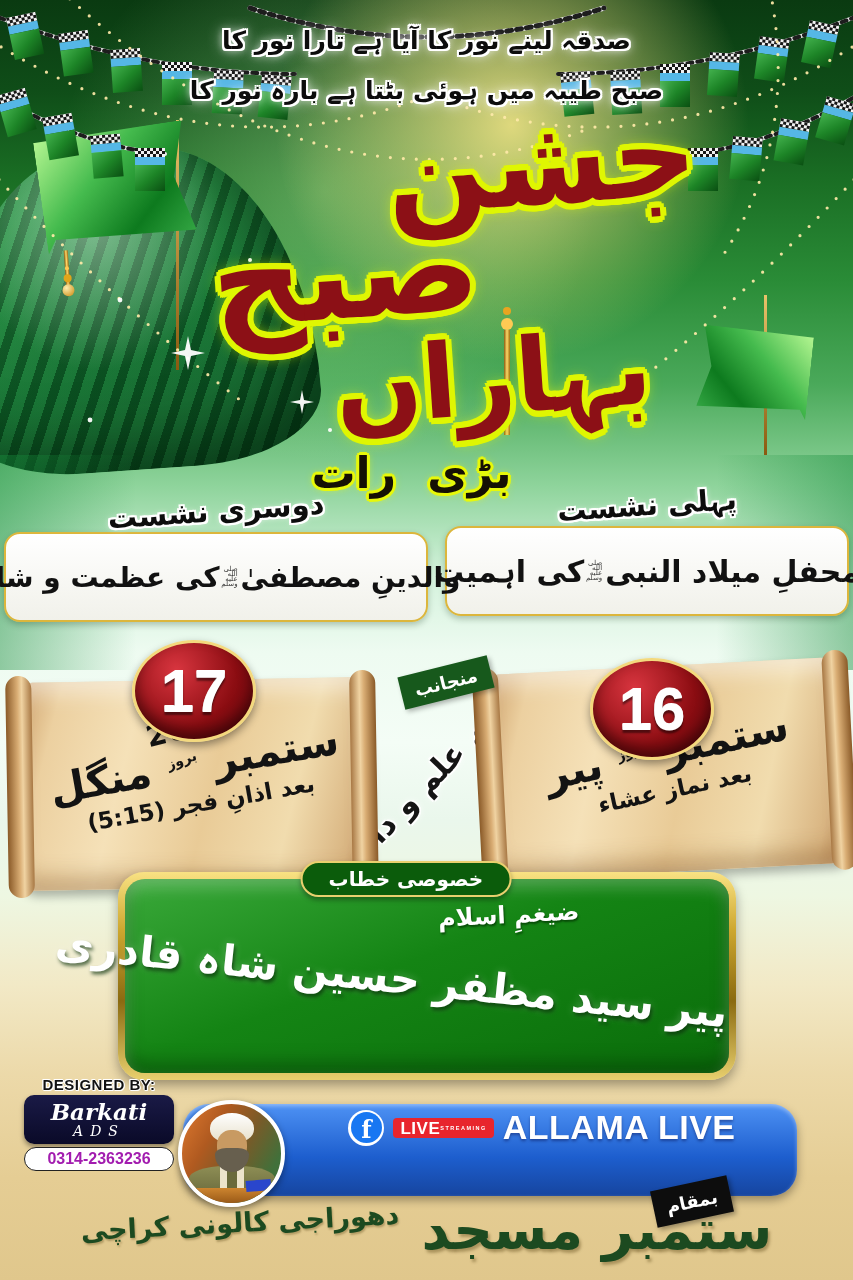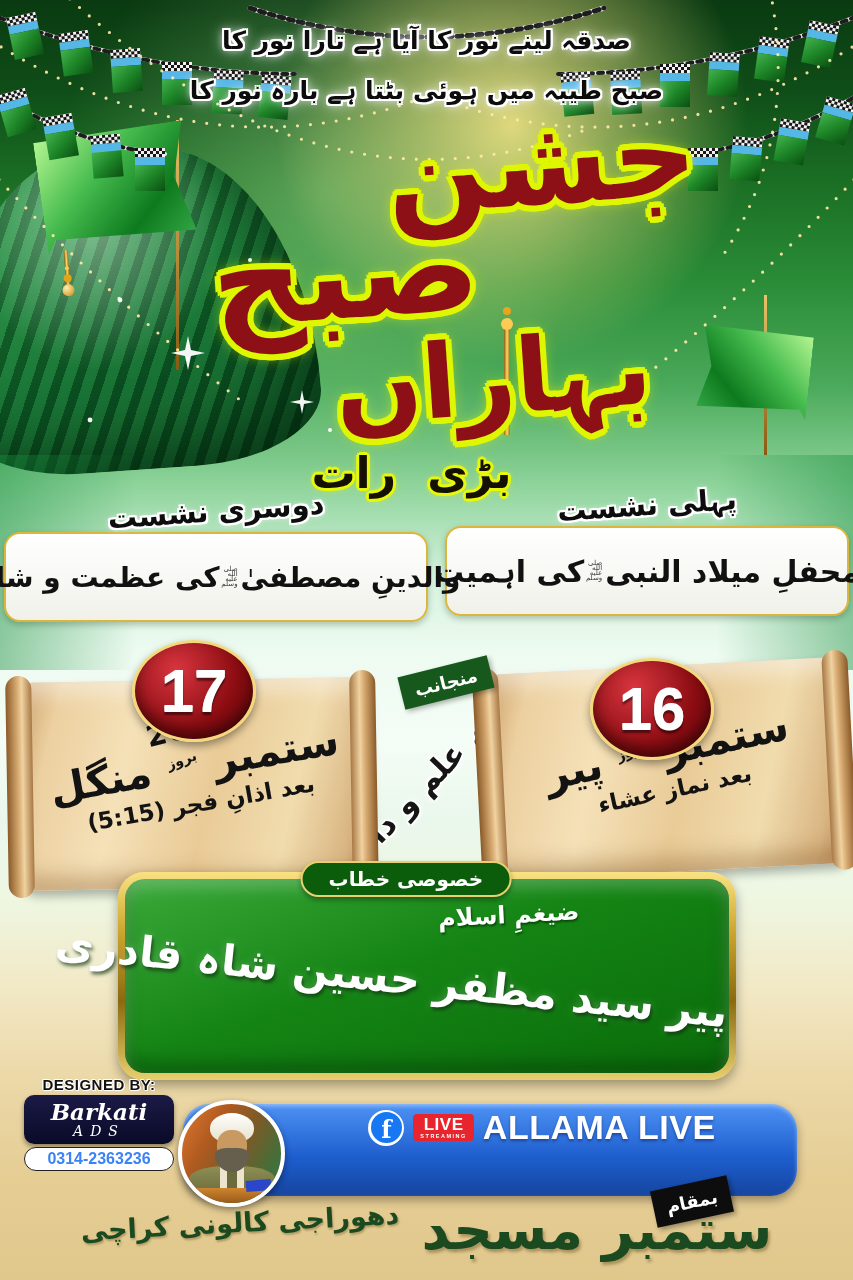--- a/index.html
+++ b/index.html
@@ -127,32 +127,32 @@
 
   
   .dz{position:absolute;left:24px;top:1076px;width:150px;text-align:center;z-index:5;}
   .dz-label{font-size:15px;font-weight:900;color:#111;letter-spacing:.5px;
     text-shadow:1px 0 0 #fff,-1px 0 0 #fff,0 1px 0 #fff,0 -1px 0 #fff,1px 1px 0 #fff,-1px -1px 0 #fff;}
   .dz-box{margin-top:2px;background:linear-gradient(180deg,#1a1a46,#0a0a28);border-radius:10px;
     padding:3px 4px 5px;color:#fff;box-shadow:0 3px 5px rgba(0,0,0,.4);}
   .dz-brand{font-family:"DejaVu Serif",serif;font-style:italic;font-size:23px;font-weight:bold;}
   .dz-sub{font-family:"DejaVu Serif",serif;font-style:italic;font-size:14px;letter-spacing:7px;margin-top:-2px;}
   .dz-phone{margin-top:3px;background:#fff;border:1px solid #222;border-radius:13px;
-    font-size:16px;font-weight:900;color:#3b82f6;padding:2px 0;}
+    font-size:16px;font-weight:900;color:#a21caf;padding:2px 0;}
 
   
   .livebar{position:absolute;left:183px;top:1104px;width:614px;height:92px;z-index:4;border-radius:26px;
     background:linear-gradient(180deg,#4e92f4,#1d5ece 58%,#16459f);
     box-shadow:0 4px 10px rgba(0,0,0,.35), inset 0 2px 4px rgba(255,255,255,.4);}
   .lb-content{position:absolute;left:112px;right:8px;top:4px;text-align:center;color:#fff;}
   .lb-row1{display:flex;align-items:center;justify-content:center;gap:9px;}
   .fb-ring{width:36px;height:36px;border-radius:50%;background:#fff;display:flex;align-items:center;justify-content:center;}
   .fb-circle{width:31px;height:31px;border-radius:50%;background:#1877f2;color:#fff;
     font-family:"DejaVu Serif",serif;font-weight:bold;font-size:24px;display:flex;align-items:flex-end;justify-content:center;line-height:26px;}
-  .live-badge{background:#e8252d;border-radius:4px;padding:2px 7px 1px;display:flex;flex-direction:column;align-items:center;line-height:1;}
+  .live-badge{background:#e8252d;border-radius:4px;padding:2px 7px 1px;display:flex;flex-direction:row;align-items:center;line-height:1;}
   .live-word{font-size:17px;font-weight:900;letter-spacing:.5px;}
   .streaming-word{font-size:5.5px;font-weight:bold;letter-spacing:1.5px;margin-top:1px;}
   .lb-line1{font-size:34px;font-weight:900;letter-spacing:.5px;text-shadow:0 2px 3px rgba(0,0,60,.4);}
   .lb-line2{font-size:41px;font-weight:900;margin-top:-3px;letter-spacing:.5px;text-shadow:0 2px 3px rgba(0,0,60,.4);}
   .photo{position:absolute;left:-5px;top:-4px;width:99px;height:99px;border-radius:50%;
     border:4px solid #fff;overflow:hidden;background:linear-gradient(120deg,#e07a30,#b05a20 30%,#7a5a28 55%,#41703a 82%);
     box-shadow:0 3px 7px rgba(0,0,0,.4);}
   .ph-turban{position:absolute;left:28px;top:9px;width:44px;height:30px;border-radius:50% 50% 45% 45%;
     background:linear-gradient(#ffffff,#e6dfc9);}
   .ph-face{position:absolute;left:35px;top:26px;width:30px;height:32px;border-radius:46%;background:#c89a62;}

